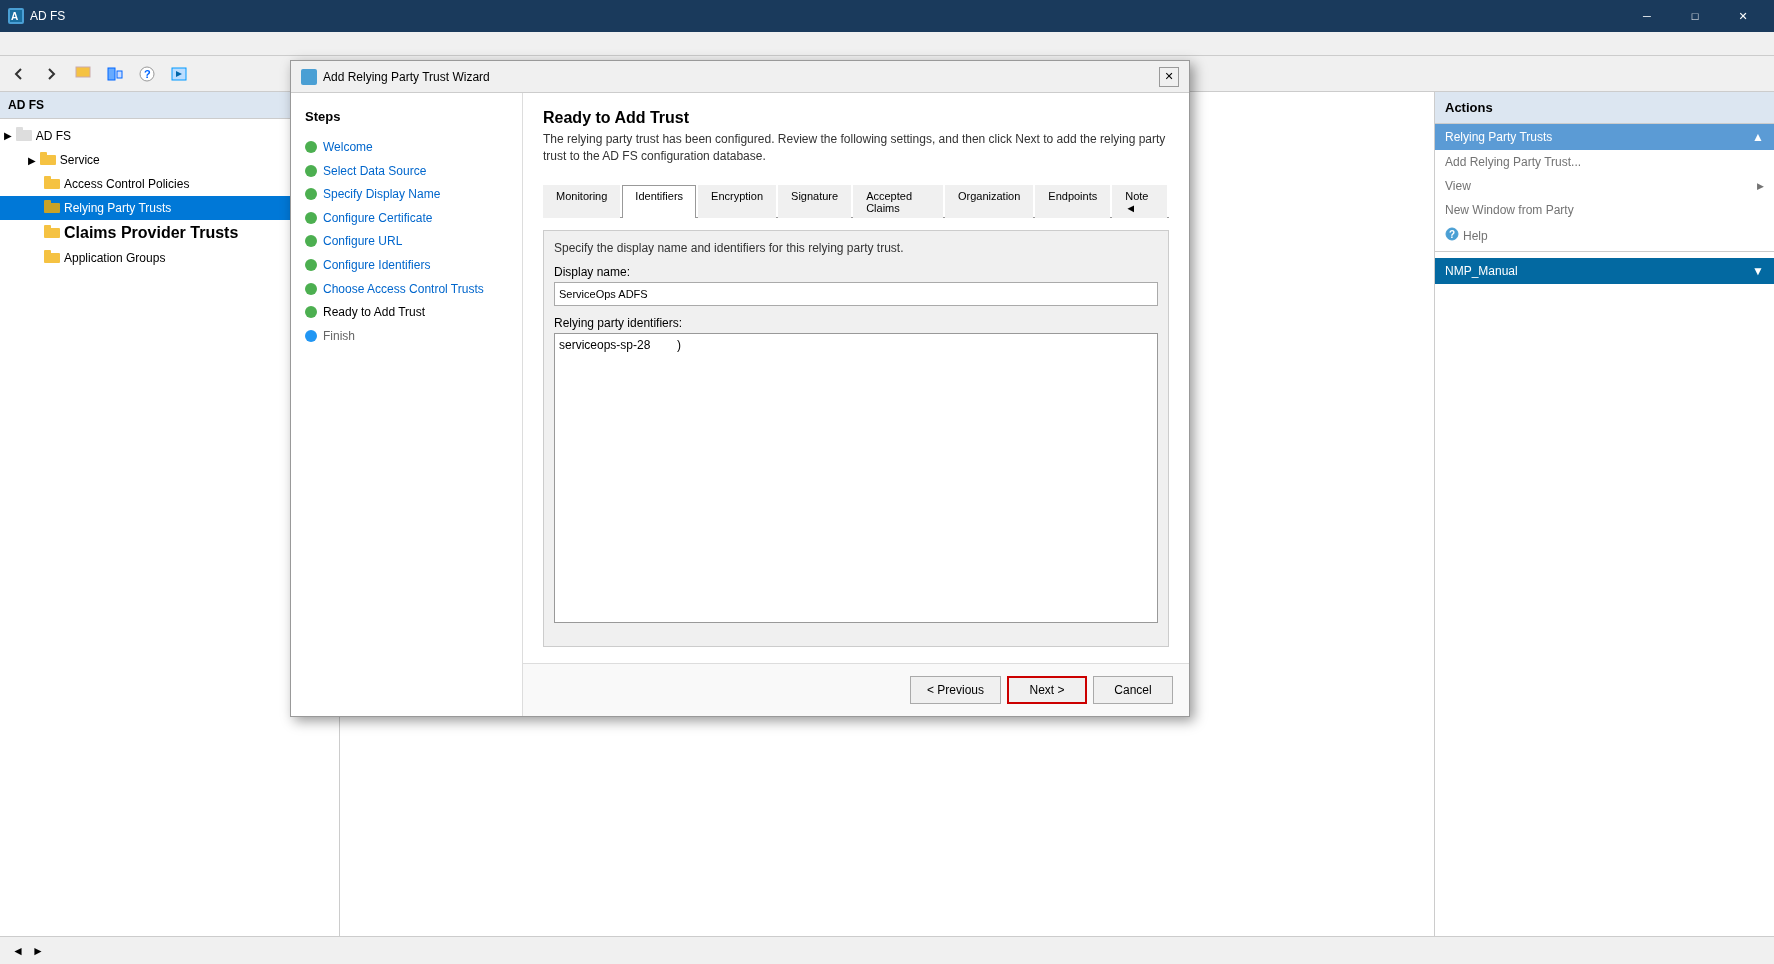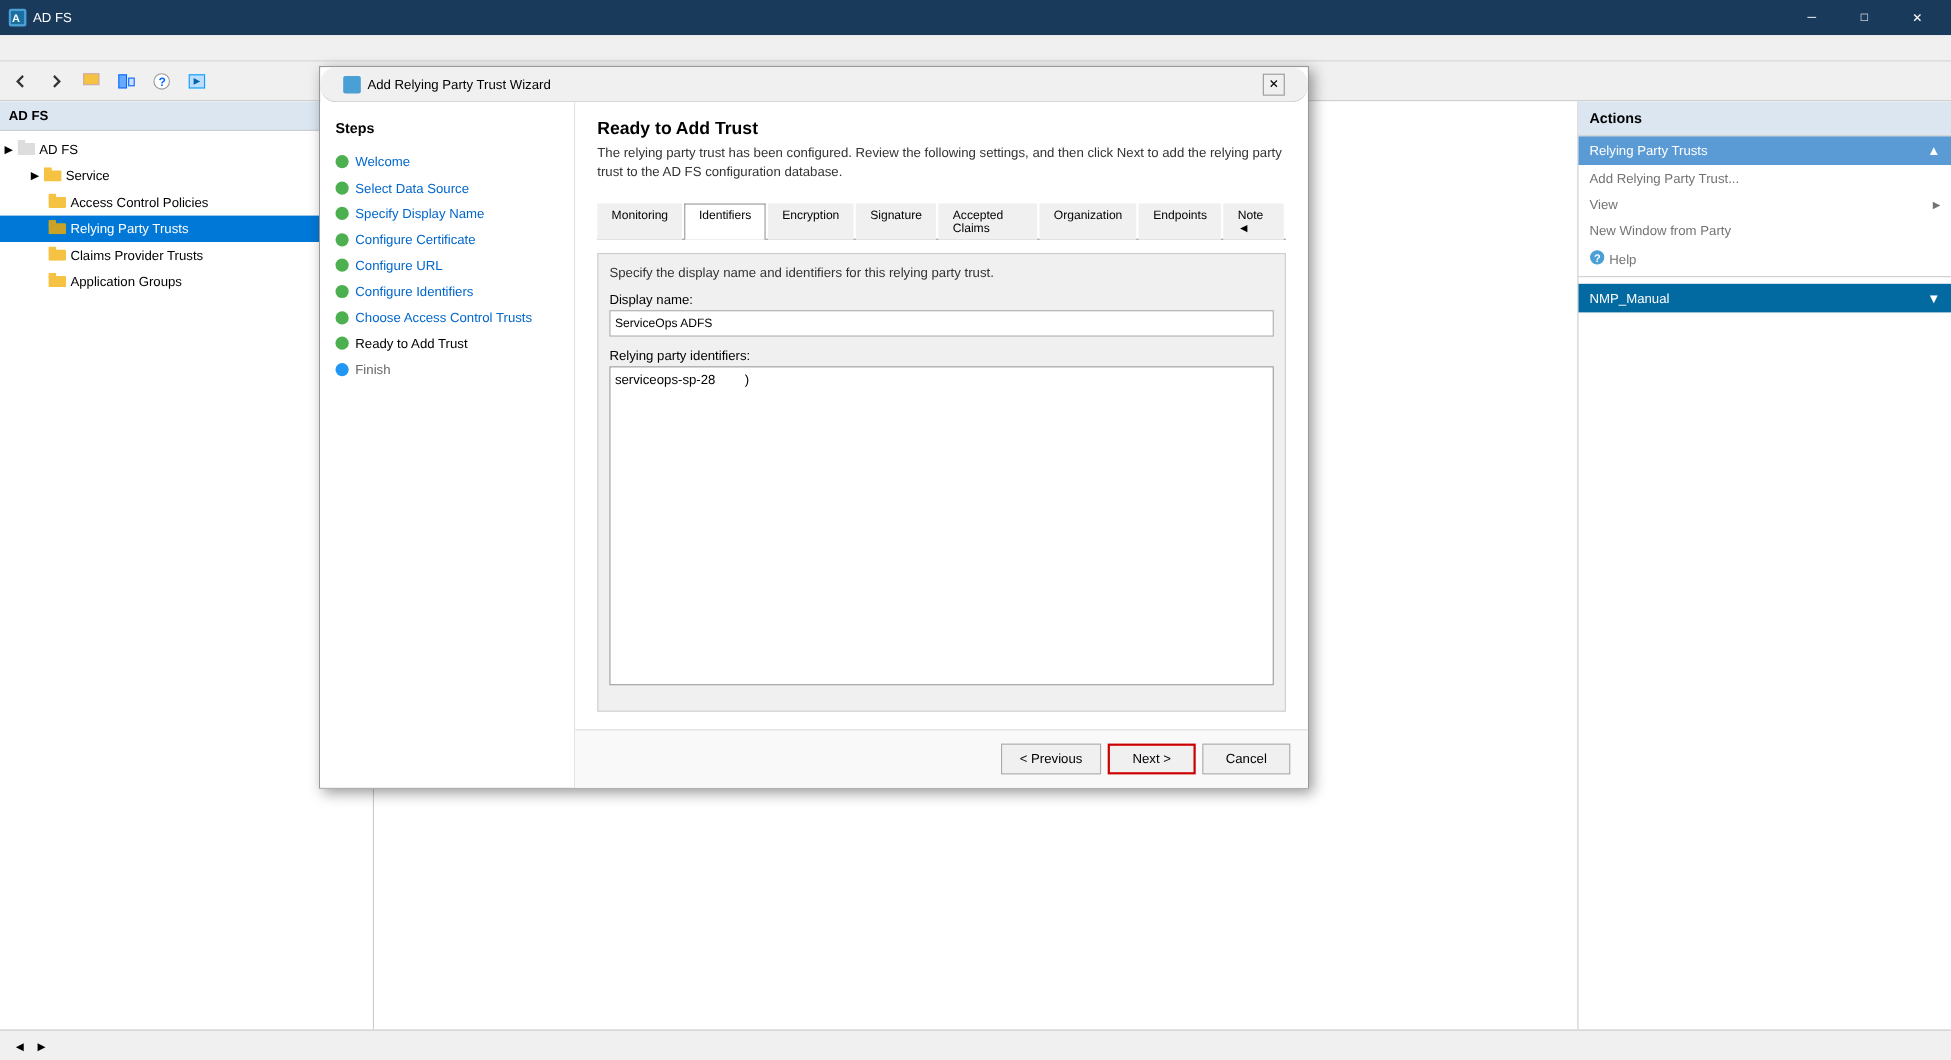--- a/index.html
+++ b/index.html
@@ -41,21 +41,21 @@
     .action-section { background: #5b9bd5; color: white; padding: 6px 10px; font-size: 12px; display: flex; align-items: center; justify-content: space-between; cursor: pointer; }
     .action-divider { border-top: 1px solid #ccc; margin: 2px 0; }
     .action-item-arrow::after { content: '▶'; font-size: 9px; margin-left: auto; }
 
     
     .status-bar { height: 28px; background: #f0f0f0; border-top: 1px solid #ccc; display: flex; align-items: center; padding: 0 8px; flex-shrink: 0; }
     .status-scroll { flex: 1; display: flex; align-items: center; overflow: hidden; }
 
     
     .wizard-dialog { position: absolute; top: 60px; left: 290px; width: 900px; background: white; border: 1px solid #999; box-shadow: 4px 4px 12px rgba(0,0,0,0.4); display: flex; flex-direction: column; }
-    .wizard-title-bar { background: #f0f0f0; height: 32px; display: flex; align-items: center; padding: 0 21px; border-bottom: 1px solid #ccc; border-radius: 15px; }
+    .wizard-title-bar { background: #f0f0f0; height: 32px; display: flex; align-items: center; padding: 0 10px; border-bottom: 1px solid #ccc; }
     .wizard-title-icon { width: 16px; height: 16px; margin-right: 6px; background: #4a9fd4; border-radius: 2px; flex-shrink: 0; display: flex; align-items: center; justify-content: center; }
     .wizard-title-text { flex: 1; font-size: 12px; font-weight: normal; }
     .wizard-close-btn { width: 20px; height: 20px; display: flex; align-items: center; justify-content: center; cursor: pointer; border: 1px solid #999; background: #f0f0f0; font-size: 11px; }
 
     
     .wizard-body { display: flex; flex: 1; }
 
     
     .steps-panel { width: 232px; background: white; padding: 16px 14px; border-right: 1px solid #ddd; flex-shrink: 0; }
     .steps-title { font-weight: bold; font-size: 13px; margin-bottom: 12px; }
@@ -213,21 +213,21 @@
         </div>
 
         <div class="tree-item" style="padding-left: 28px;">
           <span style="width:12px; display:inline-block;"></span>
           <span>
             <svg width="16" height="13" viewBox="0 0 16 13">
                 <rect x="0" y="3" width="16" height="10" fill="#f5c242" rx="1"></rect>
                 <rect x="0" y="0" width="7" height="5" fill="#f5c242" rx="1"></rect>
               </svg>
           </span>
-          <span style="font-size:12px;">Claims Provider Trusts</span>
+          <span style="font-size:16px;font-weight:bold;">Claims Provider Trusts</span>
         </div>
 
         <div class="tree-item" style="padding-left: 28px;">
           <span style="width:12px; display:inline-block;"></span>
           <span>
             <svg width="16" height="13" viewBox="0 0 16 13">
                 <rect x="0" y="3" width="16" height="10" fill="#f5c242" rx="1"></rect>
                 <rect x="0" y="0" width="7" height="5" fill="#f5c242" rx="1"></rect>
               </svg>
           </span>

